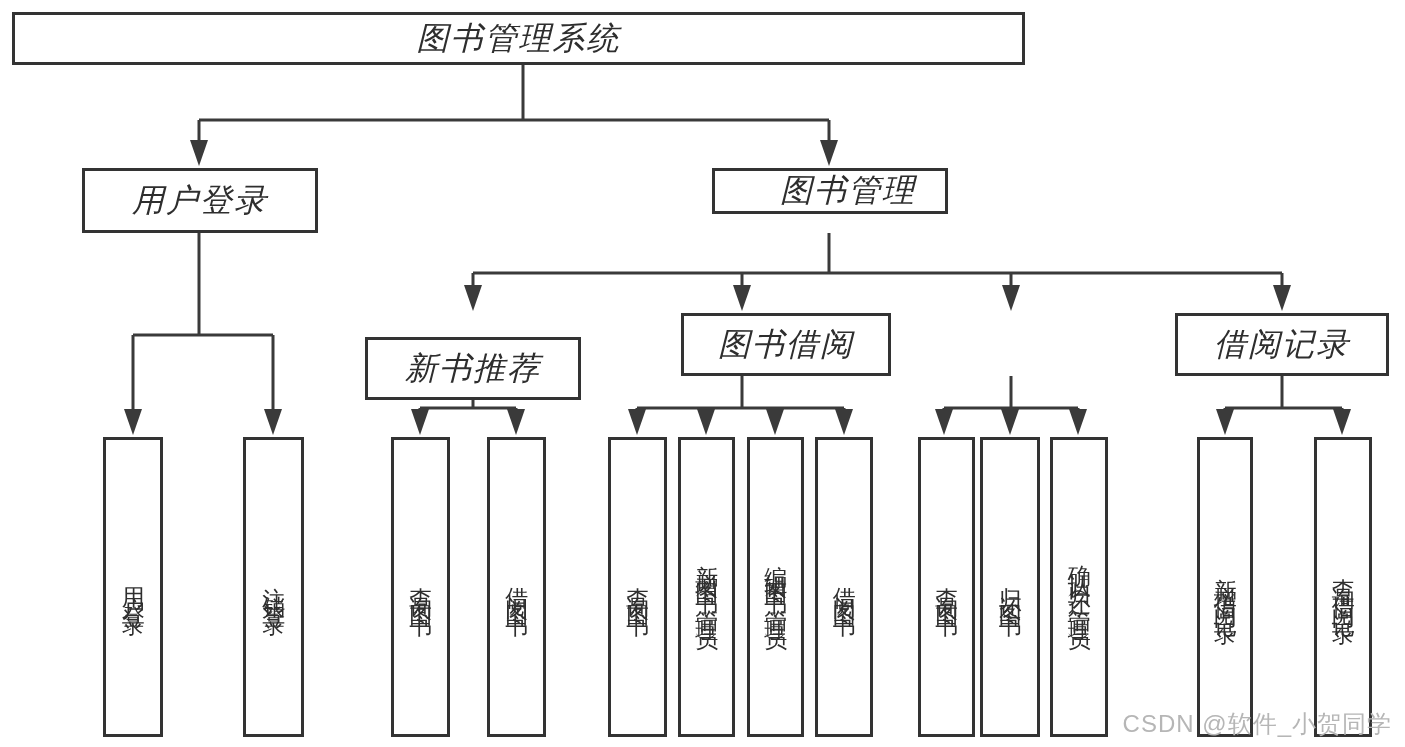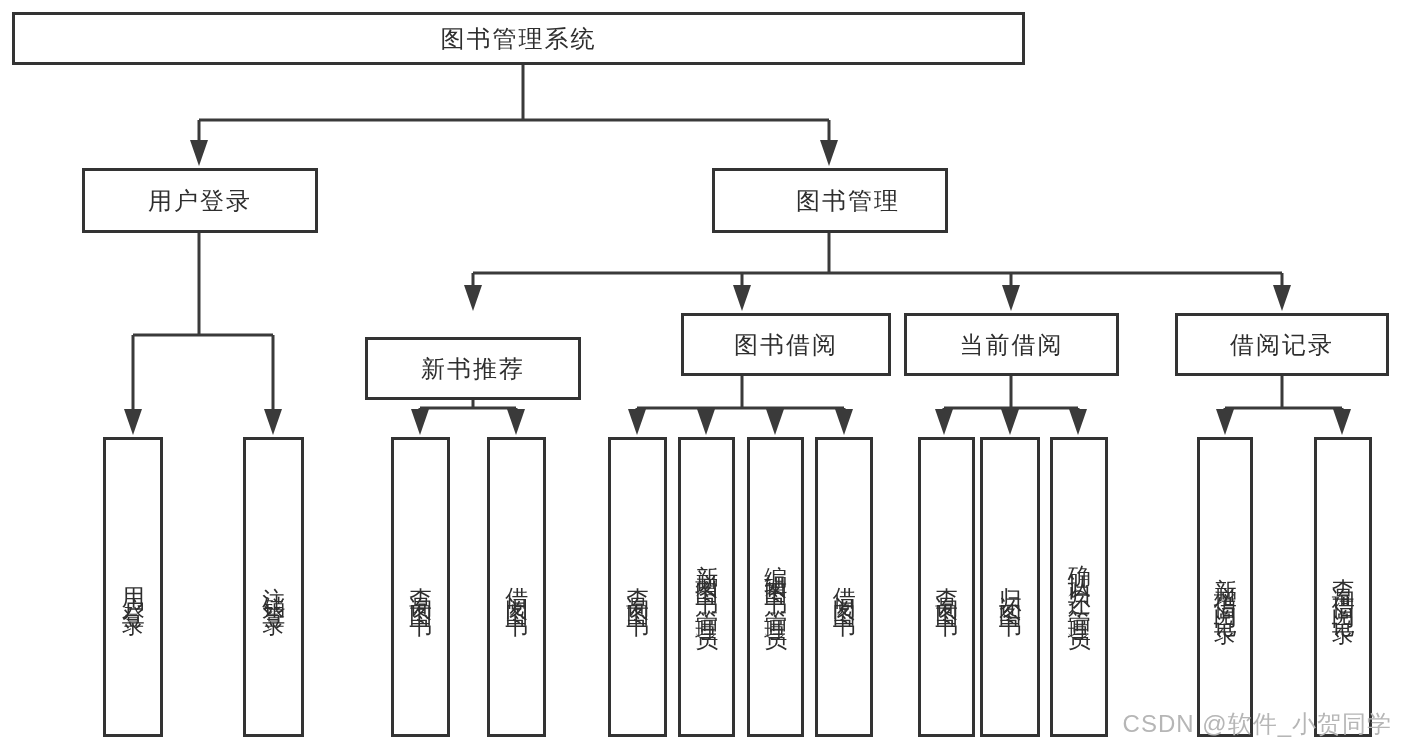--- a/index.html
+++ b/index.html
@@ -11,31 +11,31 @@
   }
   #connectors { position:absolute; left:0; top:0; pointer-events:none; }
   #connectors path { fill:none; stroke:var(--line,#3a3a3a); stroke-width:3px; }
   #connectors polygon { fill:var(--line,#3a3a3a); }
   .node {
     position:absolute; box-sizing:border-box;
     border:3px solid var(--box-border,#333333);
     background:#ffffff;
     display:flex; align-items:center; justify-content:center;
   }
-  .hlabel { font-size:24px; letter-spacing:2px; white-space:nowrap; }
+  .hlabel { font-size:32px; letter-spacing:2px; white-space:nowrap;font-style:italic; }
   .leaf { top:437px; height:300px; }
   .vtext {
     writing-mode:vertical-rl; text-orientation:mixed;
     font-size:23px; letter-spacing:9px; line-height:1.1; white-space:nowrap;
   }
   
   #n-root  { left:12px;  top:12px;  width:1013px; height:53px; }
   
   #n-l2-0  { left:82px;  top:168px; width:236px;  height:65px; }
-  #n-l2-1  { left:712px; top:168px; width:236px;  height:65px;padding-left:36px; }
+  #n-l2-1  { left:712px; top:168px; width:236px;  height:46px;padding-left:36px; }
   
   #n-l3-0  { left:365px;  top:313px; width:216px; height:63px;margin-top:24px; }
   #n-l3-1  { left:637px;  top:313px; width:210px; height:63px;margin-left:44px; }
   #n-l3-2  { left:904px;  top:313px; width:215px; height:63px; }
   #n-l3-3  { left:1175px; top:313px; width:214px; height:63px; }
   
   #n-leaf-0  { left:103px;  width:60px; }
   #n-leaf-1  { left:243px;  width:61px; }
   #n-leaf-2  { left:391px;  width:59px; }
   #n-leaf-3  { left:487px;  width:59px; }
@@ -102,23 +102,20 @@
   <div class="node" id="n-l2-1">
     <span class="hlabel">图书管理</span>
   </div>
 
   <div class="node" id="n-l3-0">
     <span class="hlabel">新书推荐</span>
   </div>
   <div class="node" id="n-l3-1">
     <span class="hlabel">图书借阅</span>
   </div>
-  <div class="node" id="n-l3-2">
-    <span class="hlabel">当前借阅</span>
-  </div>
   <div class="node" id="n-l3-3">
     <span class="hlabel">借阅记录</span>
   </div>
 
   <div class="node leaf" id="n-leaf-0">
     <span class="vtext">用户登录</span>
   </div>
   <div class="node leaf" id="n-leaf-1">
     <span class="vtext">注销登录</span>
   </div>

